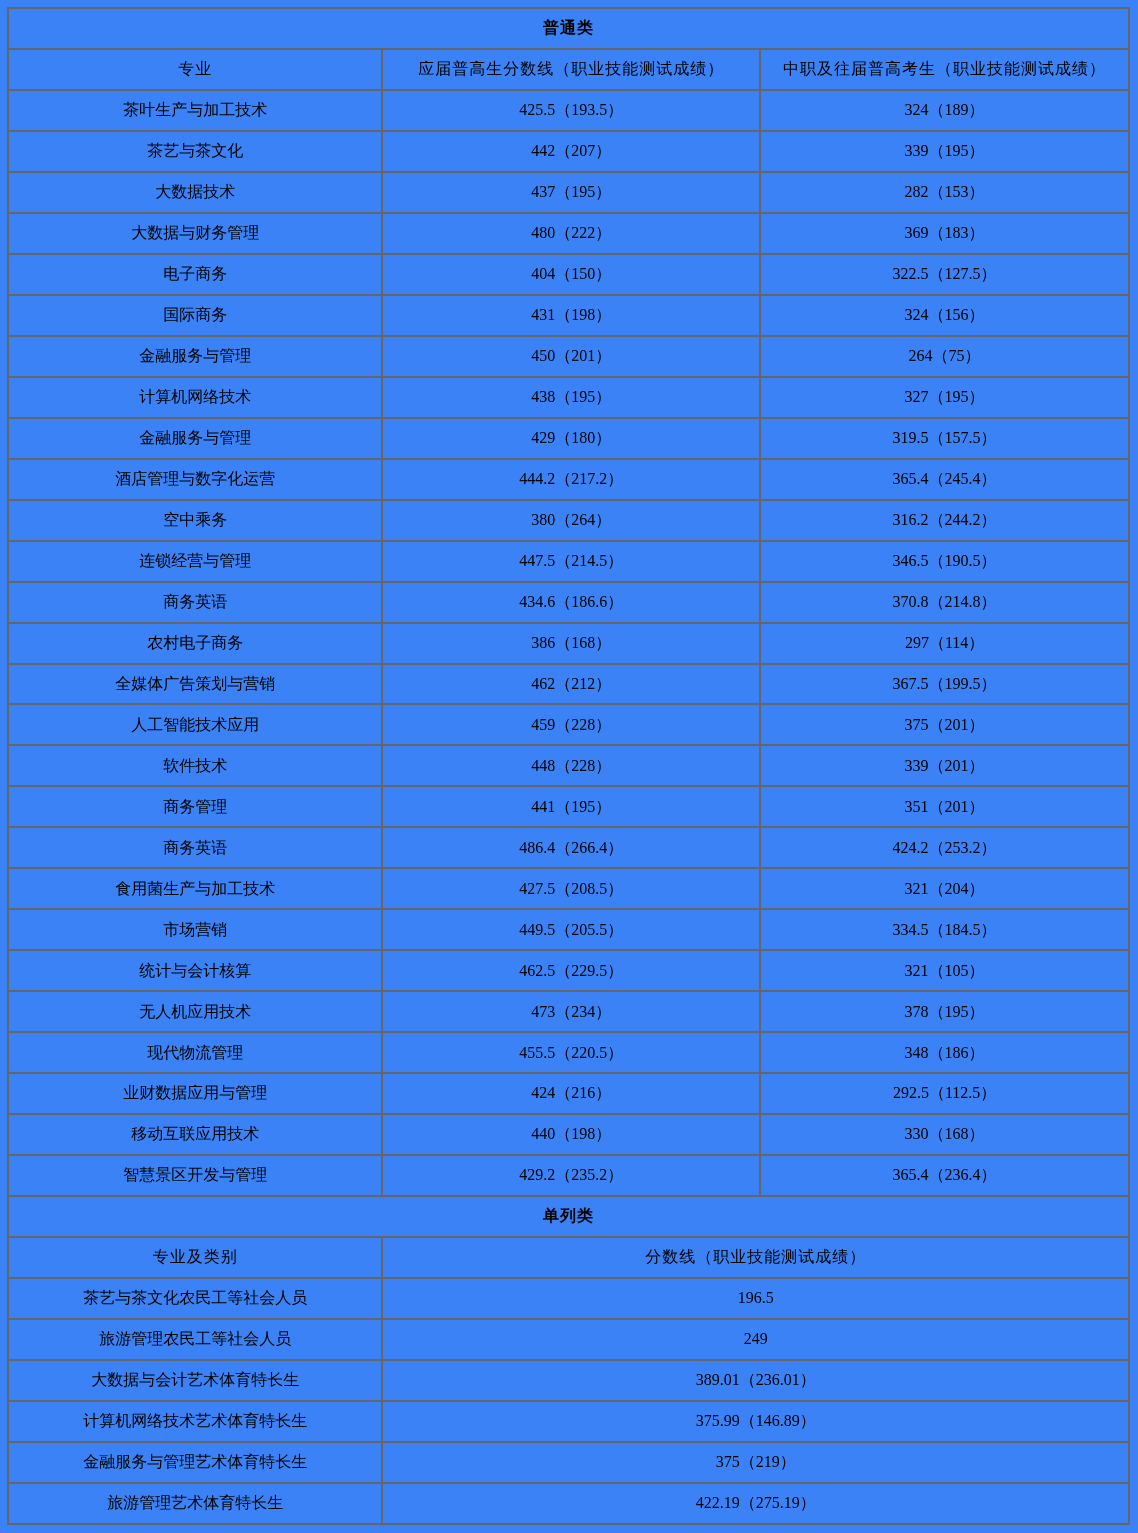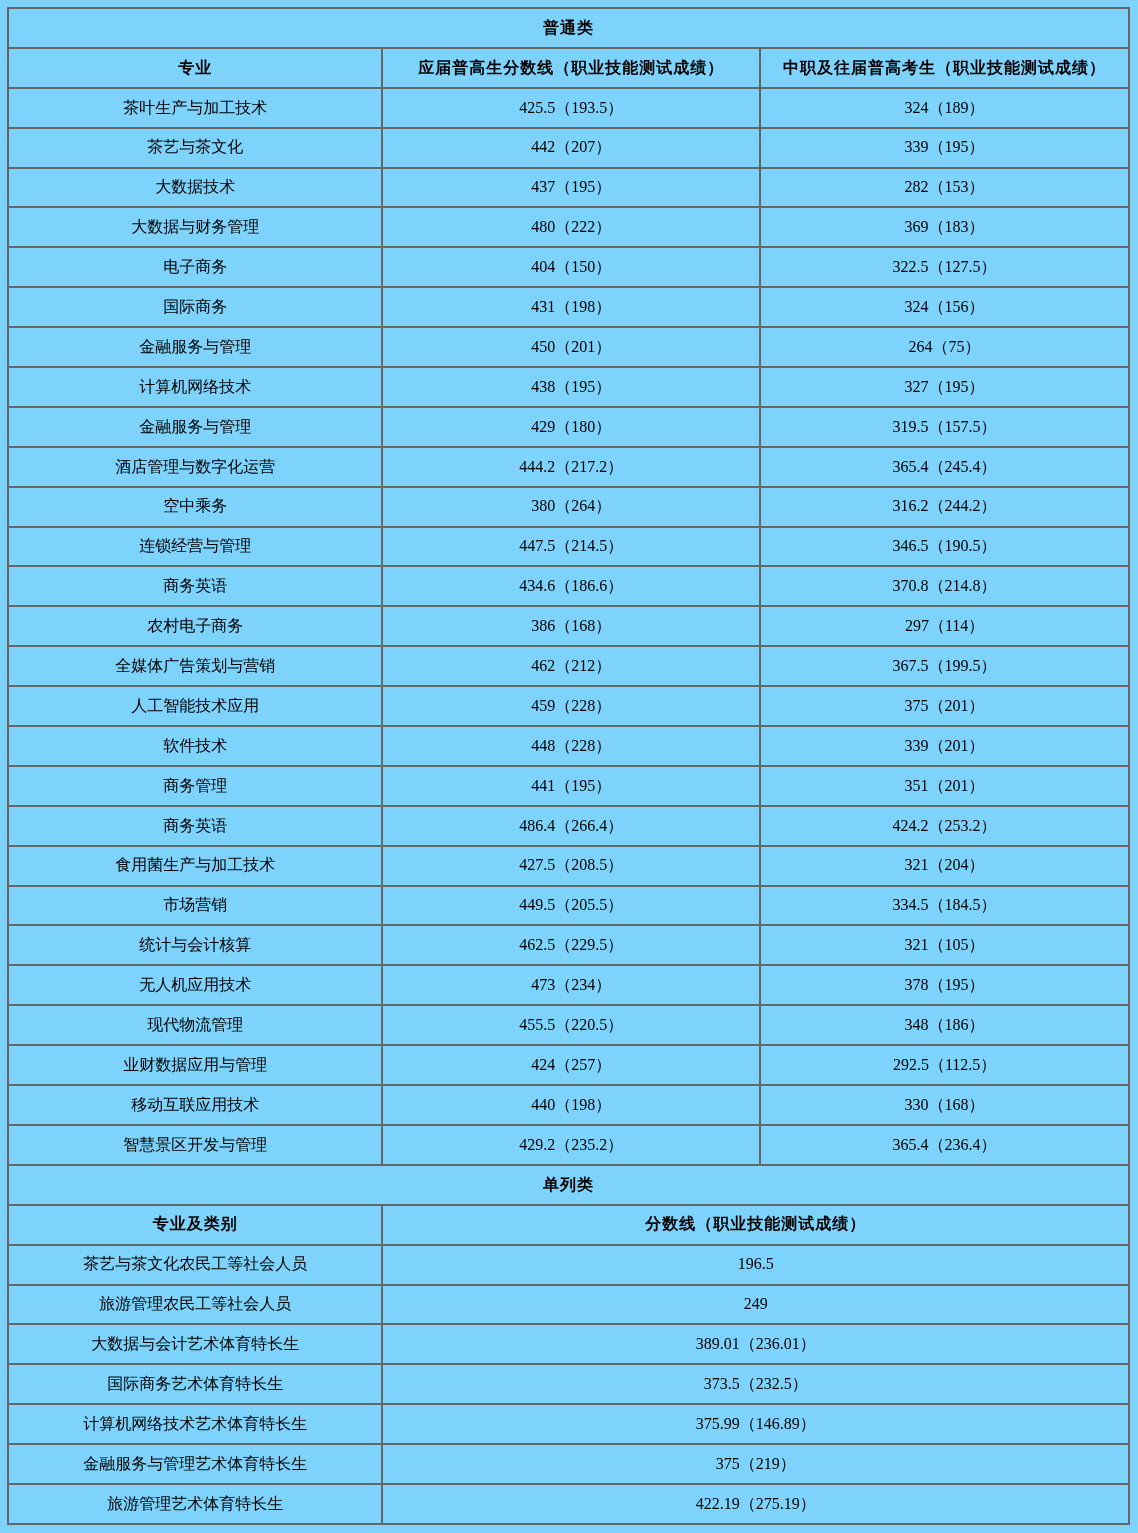--- a/index.html
+++ b/index.html
@@ -7,21 +7,21 @@
     padding: 0;
     background: #ffffff;
     font-family: "Liberation Serif", "DejaVu Serif", serif;
     color: #000000;
   }
   .page {
     width: 1138px;
     height: 1533px;
     box-sizing: border-box;
     padding: 7px 8px 8px 7px;
-    background: #7dd3fc;
+    background: #3b82f6;
   }
   table.score-table {
     width: 100%;
     height: 1518px;
     border-collapse: collapse;
     table-layout: fixed;
   }
   table.score-table td {
     border: 2px solid #666666;
     text-align: center;
@@ -32,21 +32,21 @@
     line-height: 1.15;
     overflow: hidden;
     white-space: nowrap;
   }
   td.section-title {
     font-weight: bold;
     font-size: 17px;
     letter-spacing: 1px;
   }
   td.col-header {
-    font-weight: bold;
+    font-weight: normal;
     font-size: 16px;
     letter-spacing: 1px;
   }
   td.major-cell, td.score-cell {
     font-weight: normal;
   }
 </style>
 </head>
 <body>
 
@@ -181,21 +181,21 @@
           <td class="score-cell">473（234）</td>
           <td class="score-cell">378（195）</td>
         </tr>
         <tr>
           <td class="major-cell">现代物流管理</td>
           <td class="score-cell">455.5（220.5）</td>
           <td class="score-cell">348（186）</td>
         </tr>
         <tr>
           <td class="major-cell">业财数据应用与管理</td>
-          <td class="score-cell">424（257）</td>
+          <td class="score-cell">424（216）</td>
           <td class="score-cell">292.5（112.5）</td>
         </tr>
         <tr>
           <td class="major-cell">移动互联应用技术</td>
           <td class="score-cell">440（198）</td>
           <td class="score-cell">330（168）</td>
         </tr>
         <tr>
           <td class="major-cell">智慧景区开发与管理</td>
           <td class="score-cell">429.2（235.2）</td>
@@ -212,24 +212,20 @@
           <td class="major-cell">茶艺与茶文化农民工等社会人员</td>
           <td class="score-cell" colspan="2">196.5</td>
         </tr>
         <tr>
           <td class="major-cell">旅游管理农民工等社会人员</td>
           <td class="score-cell" colspan="2">249</td>
         </tr>
         <tr>
           <td class="major-cell">大数据与会计艺术体育特长生</td>
           <td class="score-cell" colspan="2">389.01（236.01）</td>
-        </tr>
-        <tr>
-          <td class="major-cell">国际商务艺术体育特长生</td>
-          <td class="score-cell" colspan="2">373.5（232.5）</td>
         </tr>
         <tr>
           <td class="major-cell">计算机网络技术艺术体育特长生</td>
           <td class="score-cell" colspan="2">375.99（146.89）</td>
         </tr>
         <tr>
           <td class="major-cell">金融服务与管理艺术体育特长生</td>
           <td class="score-cell" colspan="2">375（219）</td>
         </tr>
         <tr>

